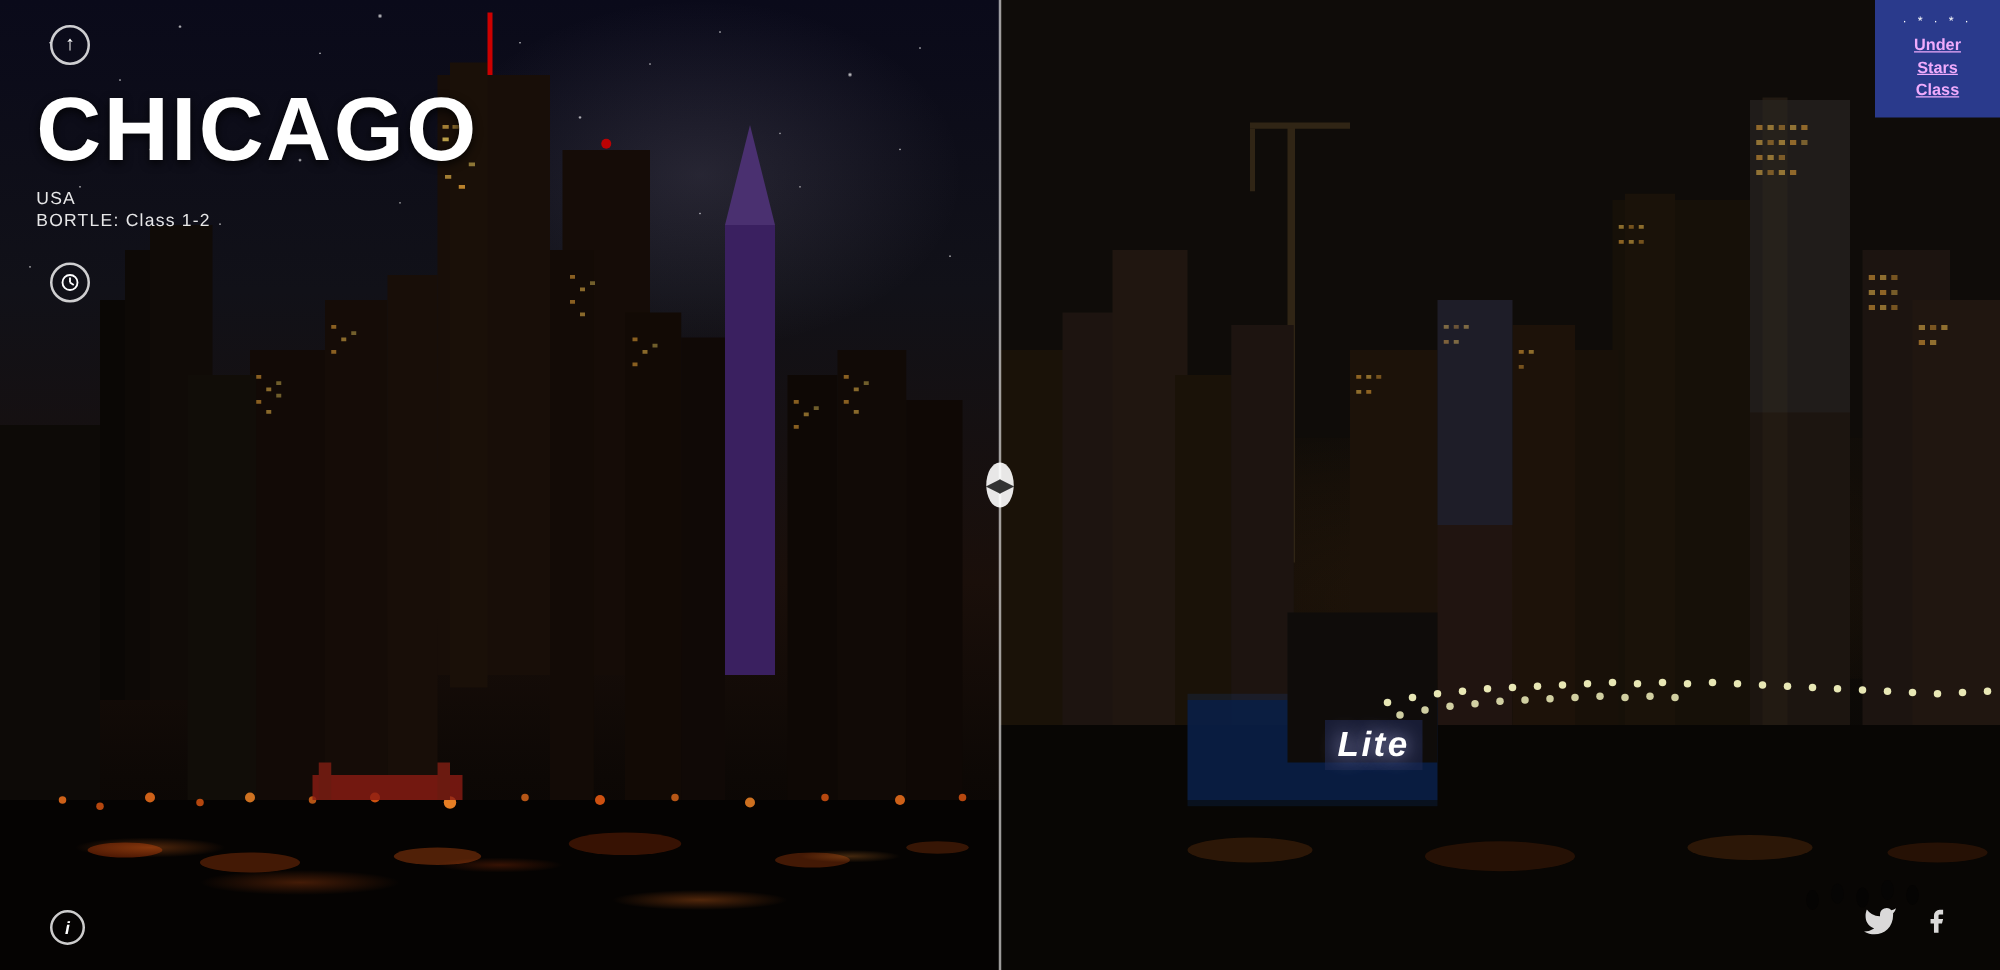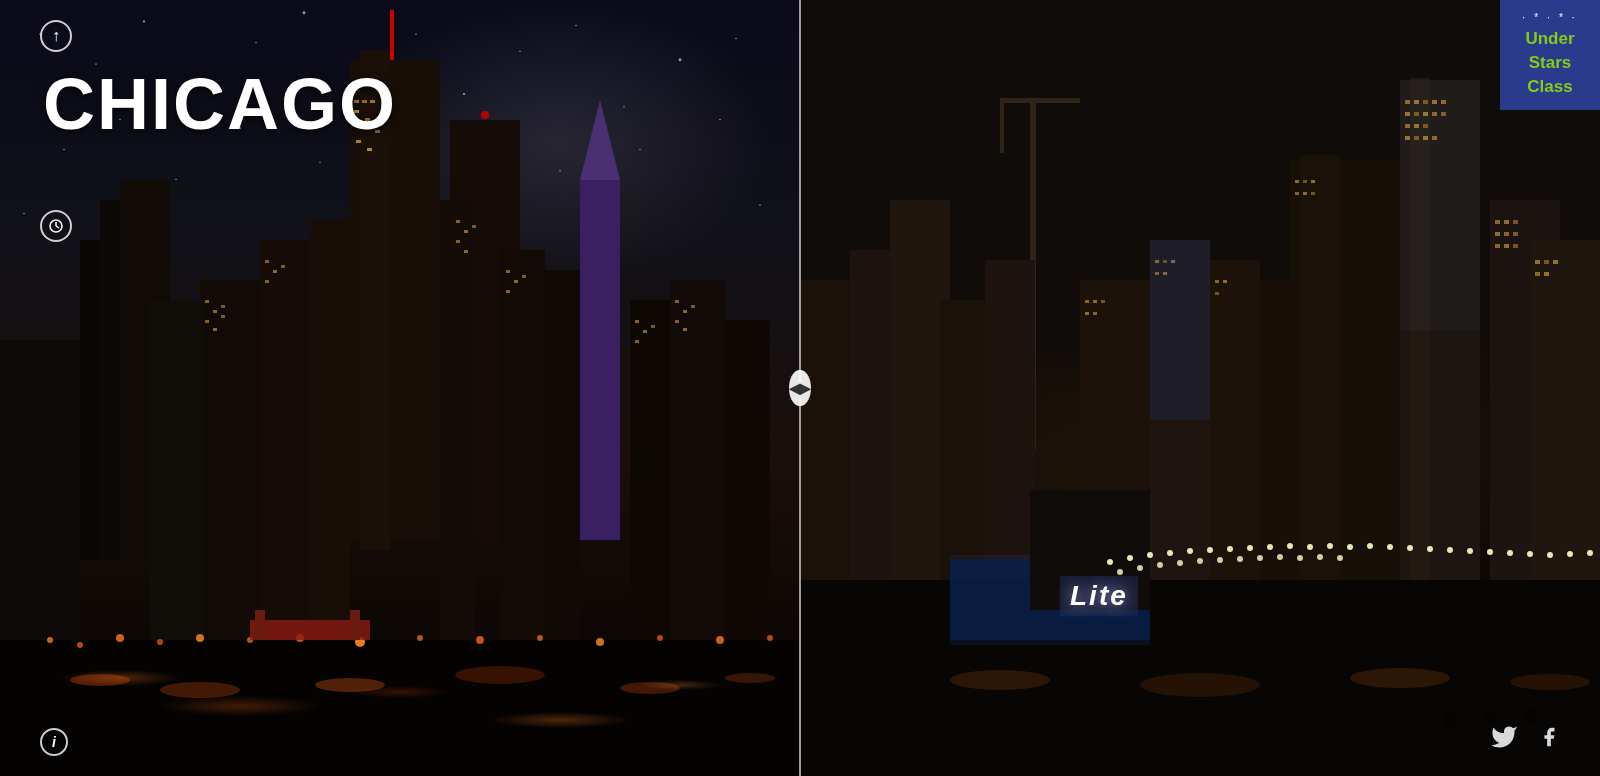--- a/index.html
+++ b/index.html
@@ -110,21 +110,21 @@
       align-items: center;
       justify-content: center;
       color: white;
       font-size: 16px;
       cursor: pointer;
     }
 
     .city-title {
       position: absolute;
       top: 68px;
-      left: 43px;
+      left: 29px;
     }
 
     .city-name {
       color: white;
       font-size: 72px;
       font-weight: 900;
       letter-spacing: 2px;
       line-height: 1;
       text-shadow: 0 2px 8px rgba(0,0,0,0.8);
     }
@@ -256,24 +256,25 @@
     }
 
     .logo-stars {
       color: white;
       font-size: 10px;
       letter-spacing: 3px;
       margin-bottom: 4px;
     }
 
     .logo-text {
-      color: #84cc16;
-      font-size: 17px;
+      color: #f0abfc;
+      font-size: 13px;
       font-weight: bold;
       line-height: 1.4;
+      text-decoration: underline;
     }
 
     
     .social-icons {
       position: absolute;
       bottom: 18px;
       right: 40px;
       display: flex;
       gap: 20px;
       align-items: center;
@@ -423,20 +424,22 @@
 
     <div class="water-reflections"></div>
 
     <div class="left-overlay">
       <div class="up-arrow">
         <span>↑</span>
       </div>
 
       <div class="city-title">
         <div class="city-name">CHICAGO</div>
+        <div class="city-country">USA</div>
+        <div class="city-bortle">BORTLE: Class 1-2</div>
       </div>
 
       <div class="clock-icon">
         <svg width="16" height="16" viewBox="0 0 16 16" fill="none">
           <circle cx="8" cy="8" r="6" stroke="white" stroke-width="1.5" fill="none"></circle>
           <line x1="8" y1="4" x2="8" y2="8" stroke="white" stroke-width="1.5"></line>
           <line x1="8" y1="8" x2="11" y2="10" stroke="white" stroke-width="1.5"></line>
         </svg>
       </div>
 

